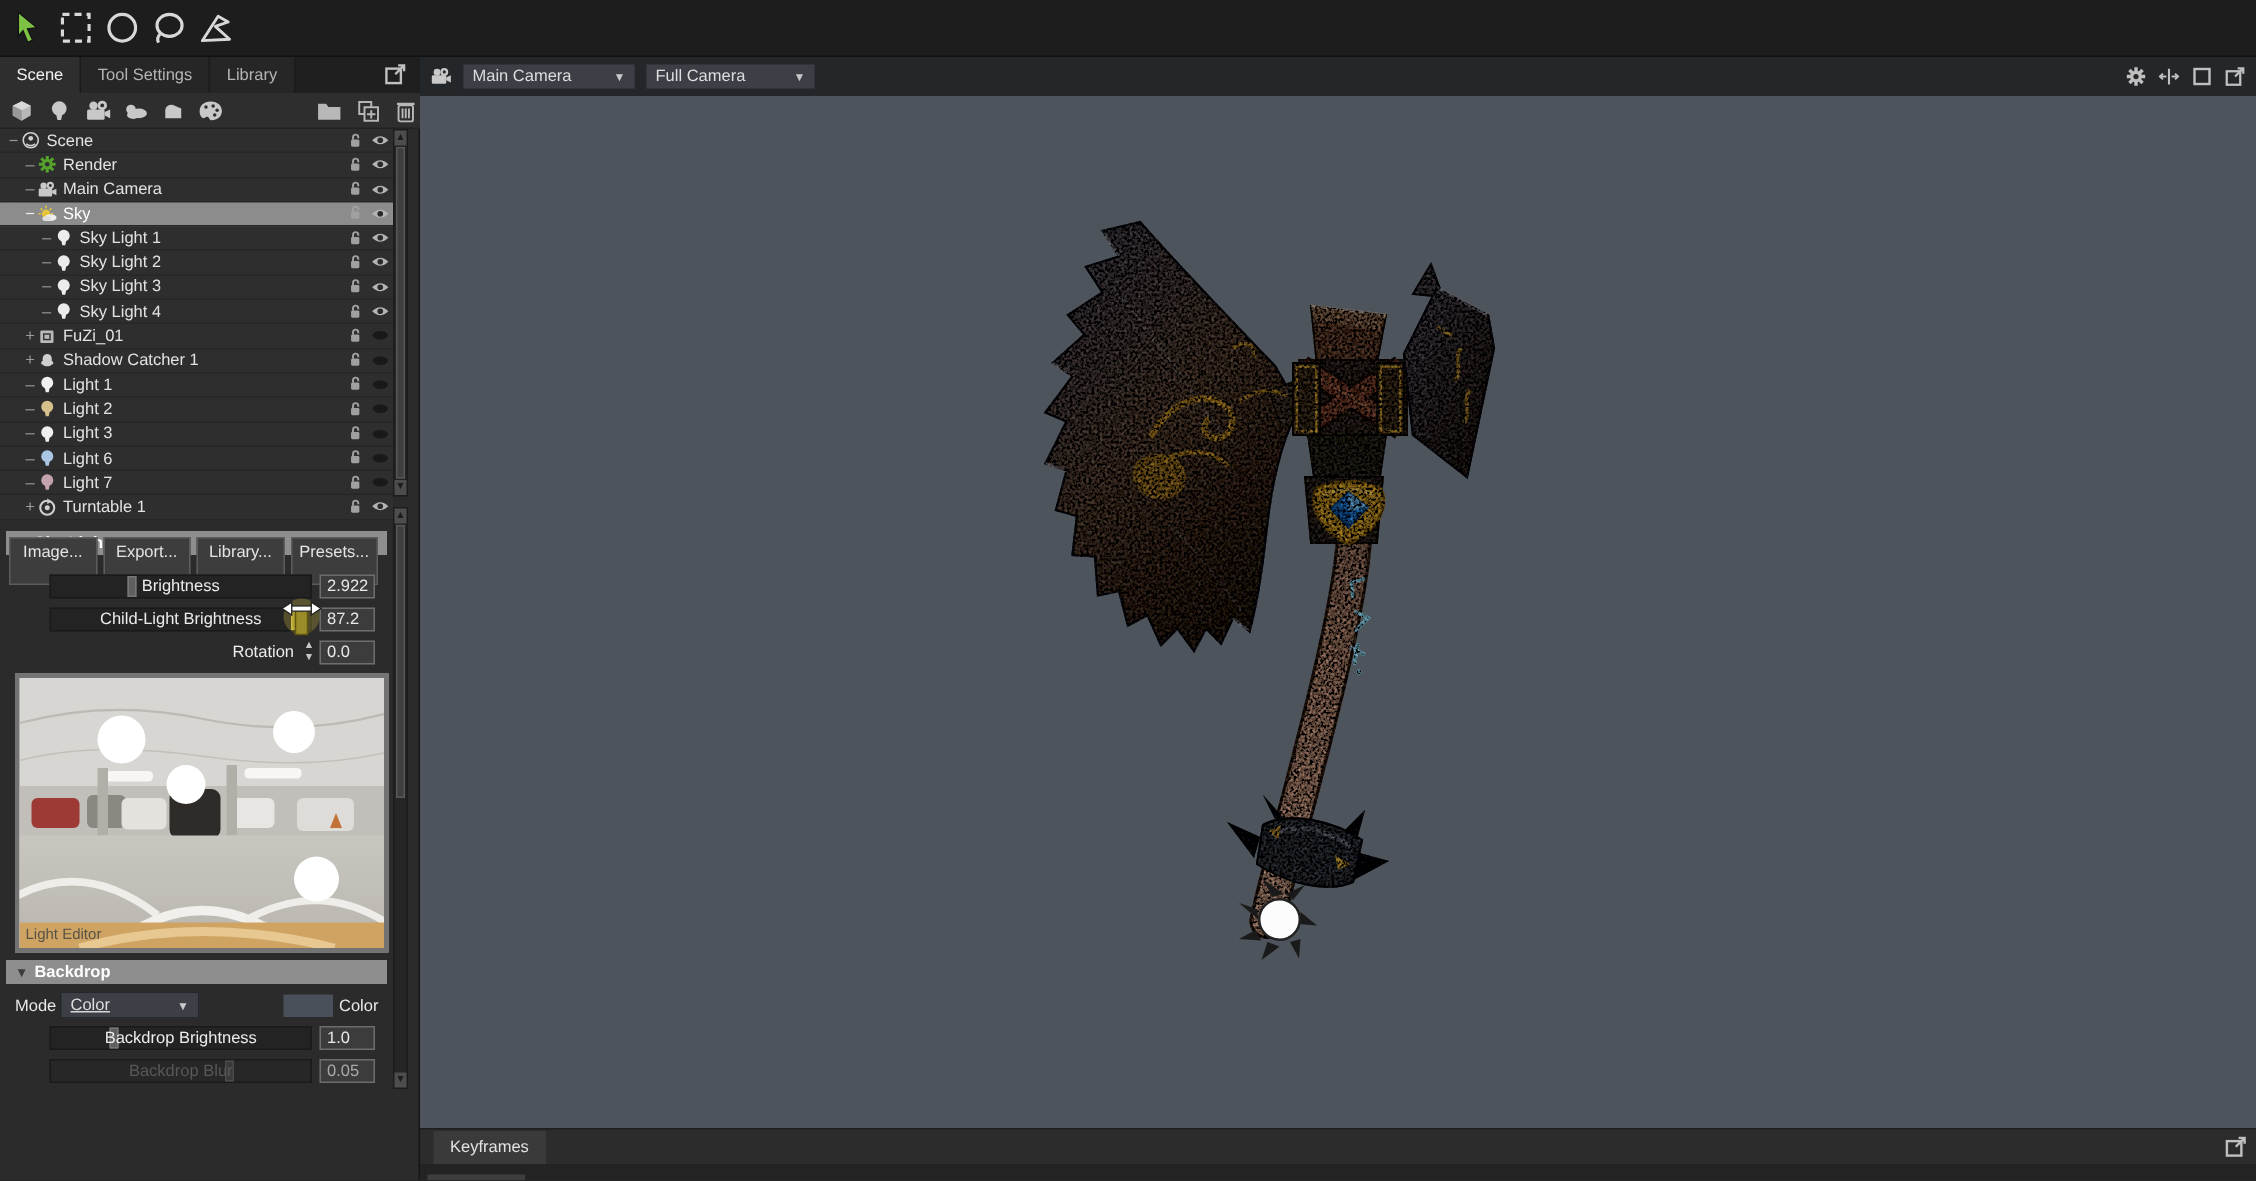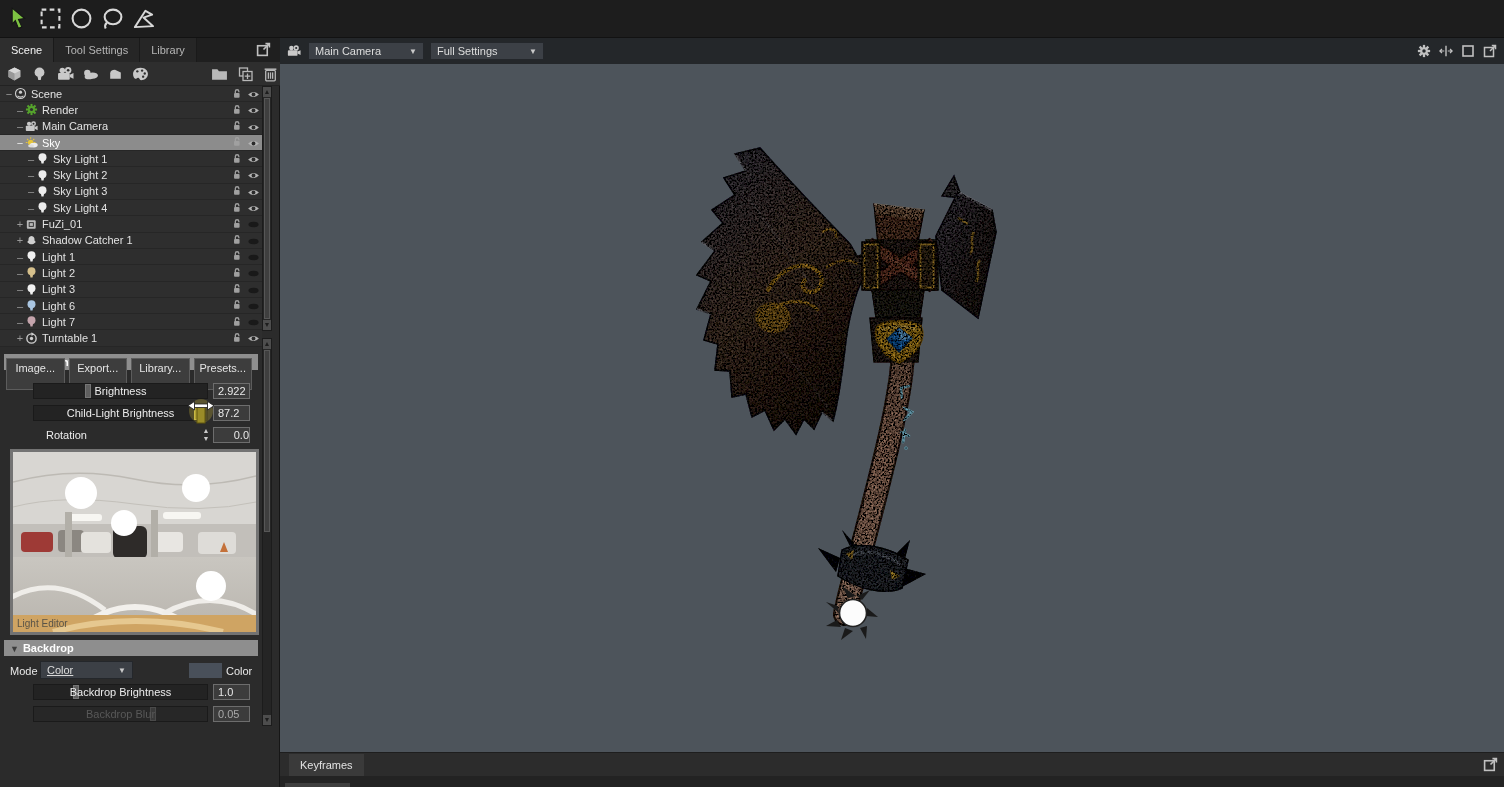--- a/index.html
+++ b/index.html
@@ -50,21 +50,21 @@
   .slider-row{position:absolute;height:16px;}
   .slider-track{position:absolute;left:33px;width:175px;height:16px;background:#232323;border:1px solid #1a1a1a;box-sizing:border-box;}
   .slider-label{position:absolute;left:0;right:0;top:0;text-align:center;line-height:15px;color:#ececec;}
   .slider-handle{position:absolute;top:0;width:6px;height:100%;background:#5f5f5f;border:1px solid #767676;box-sizing:border-box;}
   .slider-handle.hl{background:#a89a30;border-color:#cbbd4a;}
   .value-box{position:absolute;left:213px;width:37px;height:16px;background:#3c3c3c;border:1px solid #6d6d6d;box-sizing:border-box;line-height:14px;padding-left:4px;color:#e8e8e8;}
   .slider-row.disabled .slider-track{background:#272727;}
   .slider-row.disabled .slider-label{color:#585858;}
   .slider-row.disabled .slider-handle{background:#3a3a3a;border-color:#4a4a4a;}
   .slider-row.disabled .value-box{color:#a8a8a8;}
-  .rot-label{position:absolute;left:46px;width:163px;text-align:left;line-height:16px;color:#ececec;}
+  .rot-label{position:absolute;left:33px;width:163px;text-align:right;line-height:16px;color:#ececec;}
   .stepper{position:absolute;left:200px;top:0px;width:12px;height:16px;color:#c8c8c8;font-size:7px;line-height:8px;text-align:center;}
   
   .dropdown{background:#3c4046;border:1px solid #24272b;color:#dddddd;height:18px;line-height:17px;padding:0 6px;box-sizing:border-box;position:relative;}
   .dropdown .caret{position:absolute;right:6px;top:0;font-size:8px;color:#c9c9c9;line-height:17px;}
   
   #viewport{left:280px;top:38px;width:1224px;height:714px;background:#4d545b;}
   #vp-topbar{left:0;top:0;width:1224px;height:26px;background:#24272a;display:flex;align-items:center;padding:0 6px;box-sizing:border-box;gap:6px;}
   #vp-canvas{left:0;top:26px;width:1224px;height:688px;background:#4d545b;}
   .vp-icons{margin-left:auto;display:flex;gap:6px;align-items:center;}
   .vp-icon{width:16px;height:16px;display:flex;align-items:center;justify-content:center;}
@@ -541,21 +541,21 @@
     <div class="slider-row" style="left:0;top:367px;width:262px;">
       <div class="slider-track">
         <div class="slider-handle hl" style="left: calc(94% - 3px);"></div>
         <span class="slider-label">Child-Light Brightness</span>
       </div>
       <div class="value-box">87.2</div>
     </div>
     <div class="slider-row" style="left:0;top:389px;width:262px;">
       <span class="rot-label">Rotation</span>
       <span class="stepper">▲<br>▼</span>
-      <div class="value-box" style="width:37px;text-align:right;">0.0</div>
+      <div class="value-box" style="width:37px;">0.0</div>
     </div>
 
     <svg class="abs cursor-svg" style="left:186px;top:360px;width:30px;height:28px;" viewBox="0 0 30 28">
       <circle cx="15" cy="13" r="12" fill="#c8b43c" opacity="0.30"></circle>
       <rect x="11" y="9" width="8" height="16" fill="#9a8c28" stroke="#60560f" stroke-width="1"></rect>
       <rect x="8" y="6" width="14" height="3.4" fill="#ffffff" stroke="#222" stroke-width="0.8"></rect>
       <path d="M2,7.7 L8.5,3.4 L8.5,12 Z" fill="#ffffff" stroke="#222" stroke-width="0.9"></path>
       <path d="M28,7.7 L21.5,3.4 L21.5,12 Z" fill="#ffffff" stroke="#222" stroke-width="0.9"></path>
     </svg>
 
@@ -636,21 +636,21 @@
             <circle cx="10.5" cy="3" r="1.2" fill="#24272a"></circle>
             <rect x="1" y="5.5" width="11" height="6.5" rx="1" fill="#c9c9c9"></rect>
             <path d="M12,7.2 L15.5,5.6 L15.5,11 L12,9.4 Z" fill="#c9c9c9"></path>
           </svg>
       </span>
       <div class="dropdown" style="width:116px;">
         <span>Main Camera</span>
         <span class="caret">▼</span>
       </div>
       <div class="dropdown" style="width:114px;">
-        <span>Full Settings</span>
+        <span>Full Camera</span>
         <span class="caret">▼</span>
       </div>
       <div class="vp-icons" id="vp-icons">
           <span class="vp-icon">
             <svg viewBox="0 0 16 16">
               <g stroke="#c0c0c0" stroke-width="2.6">
                 <line x1="8" y1="1" x2="8" y2="15"></line>
                 <line x1="1" y1="8" x2="15" y2="8"></line>
                 <line x1="3" y1="3" x2="13" y2="13"></line>
                 <line x1="13" y1="3" x2="3" y2="13"></line>

